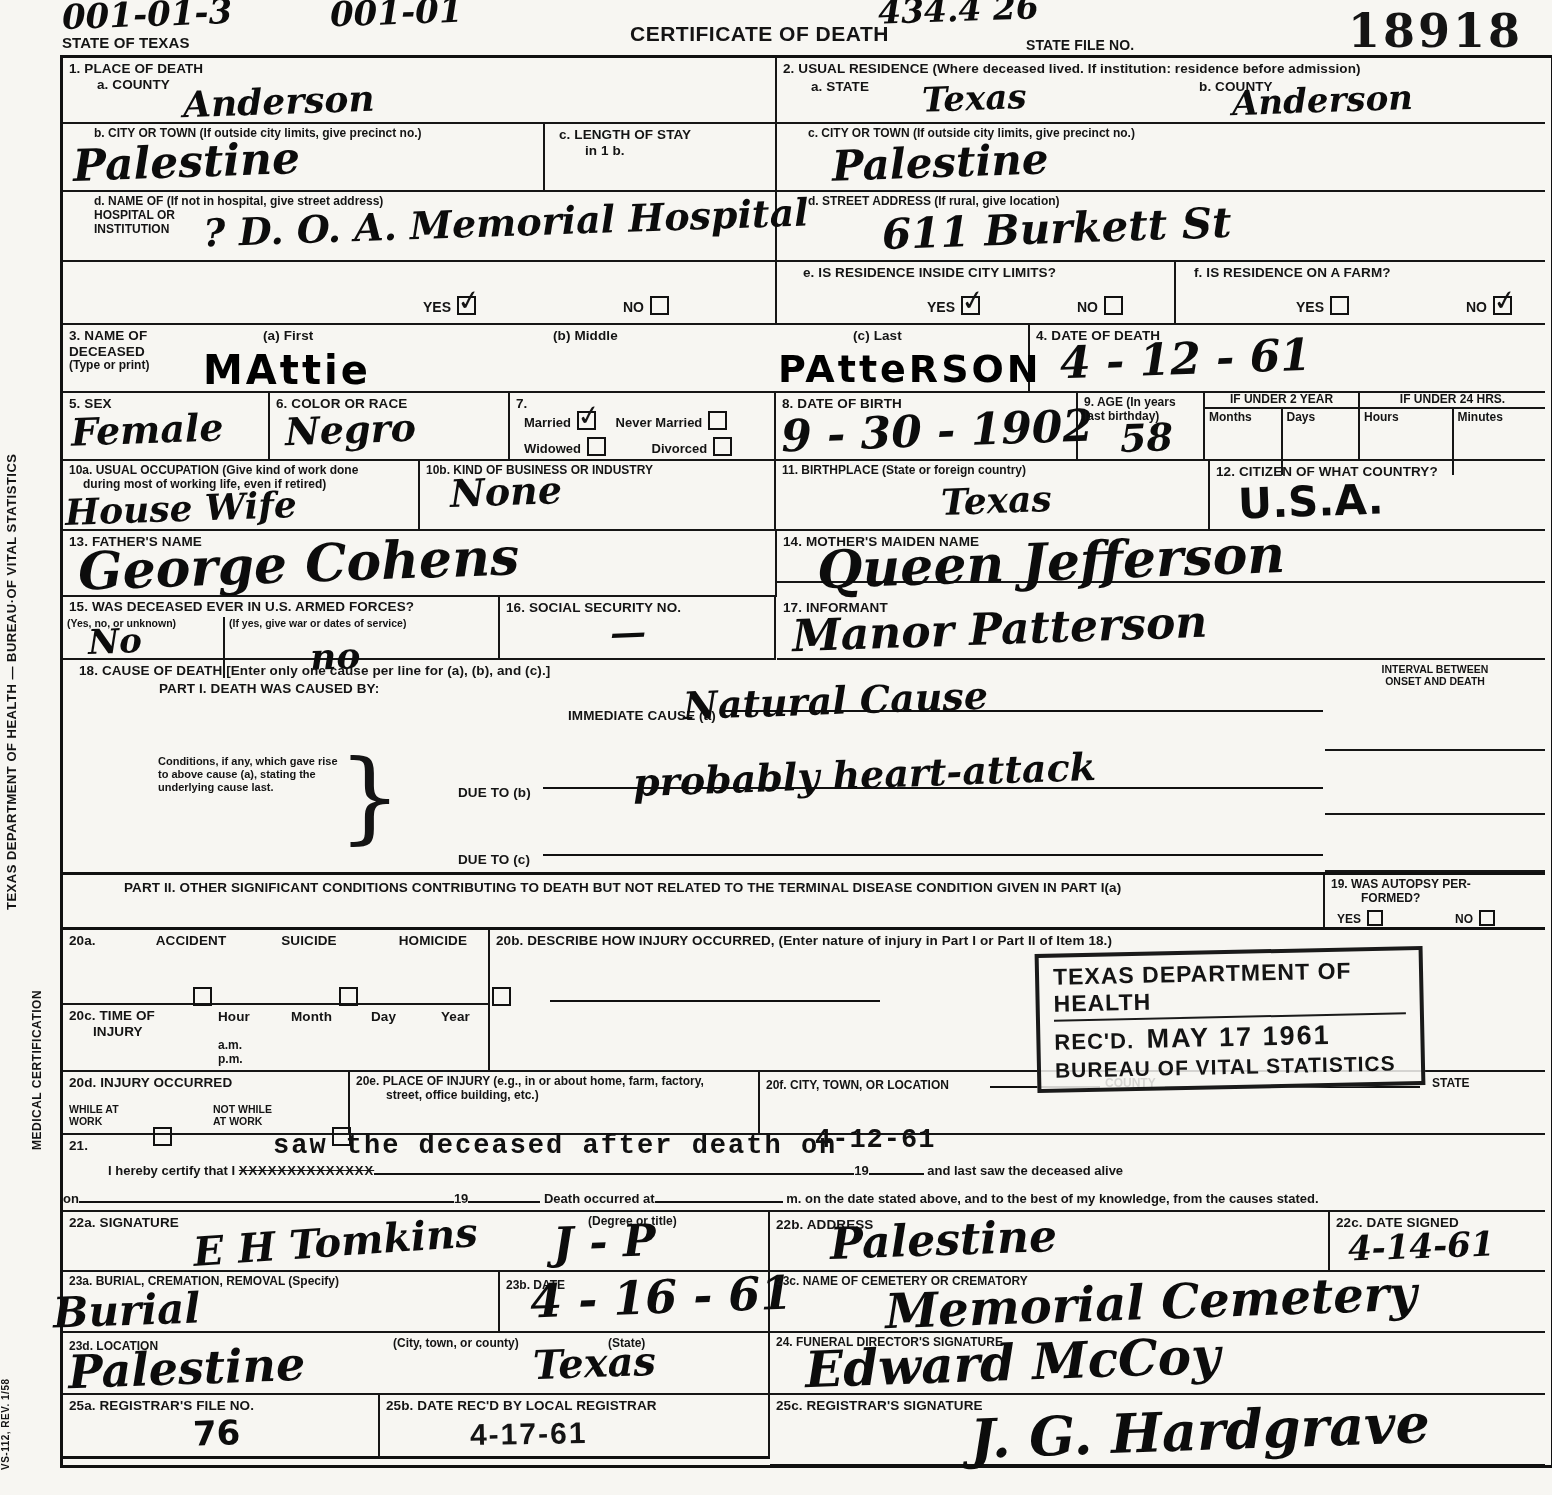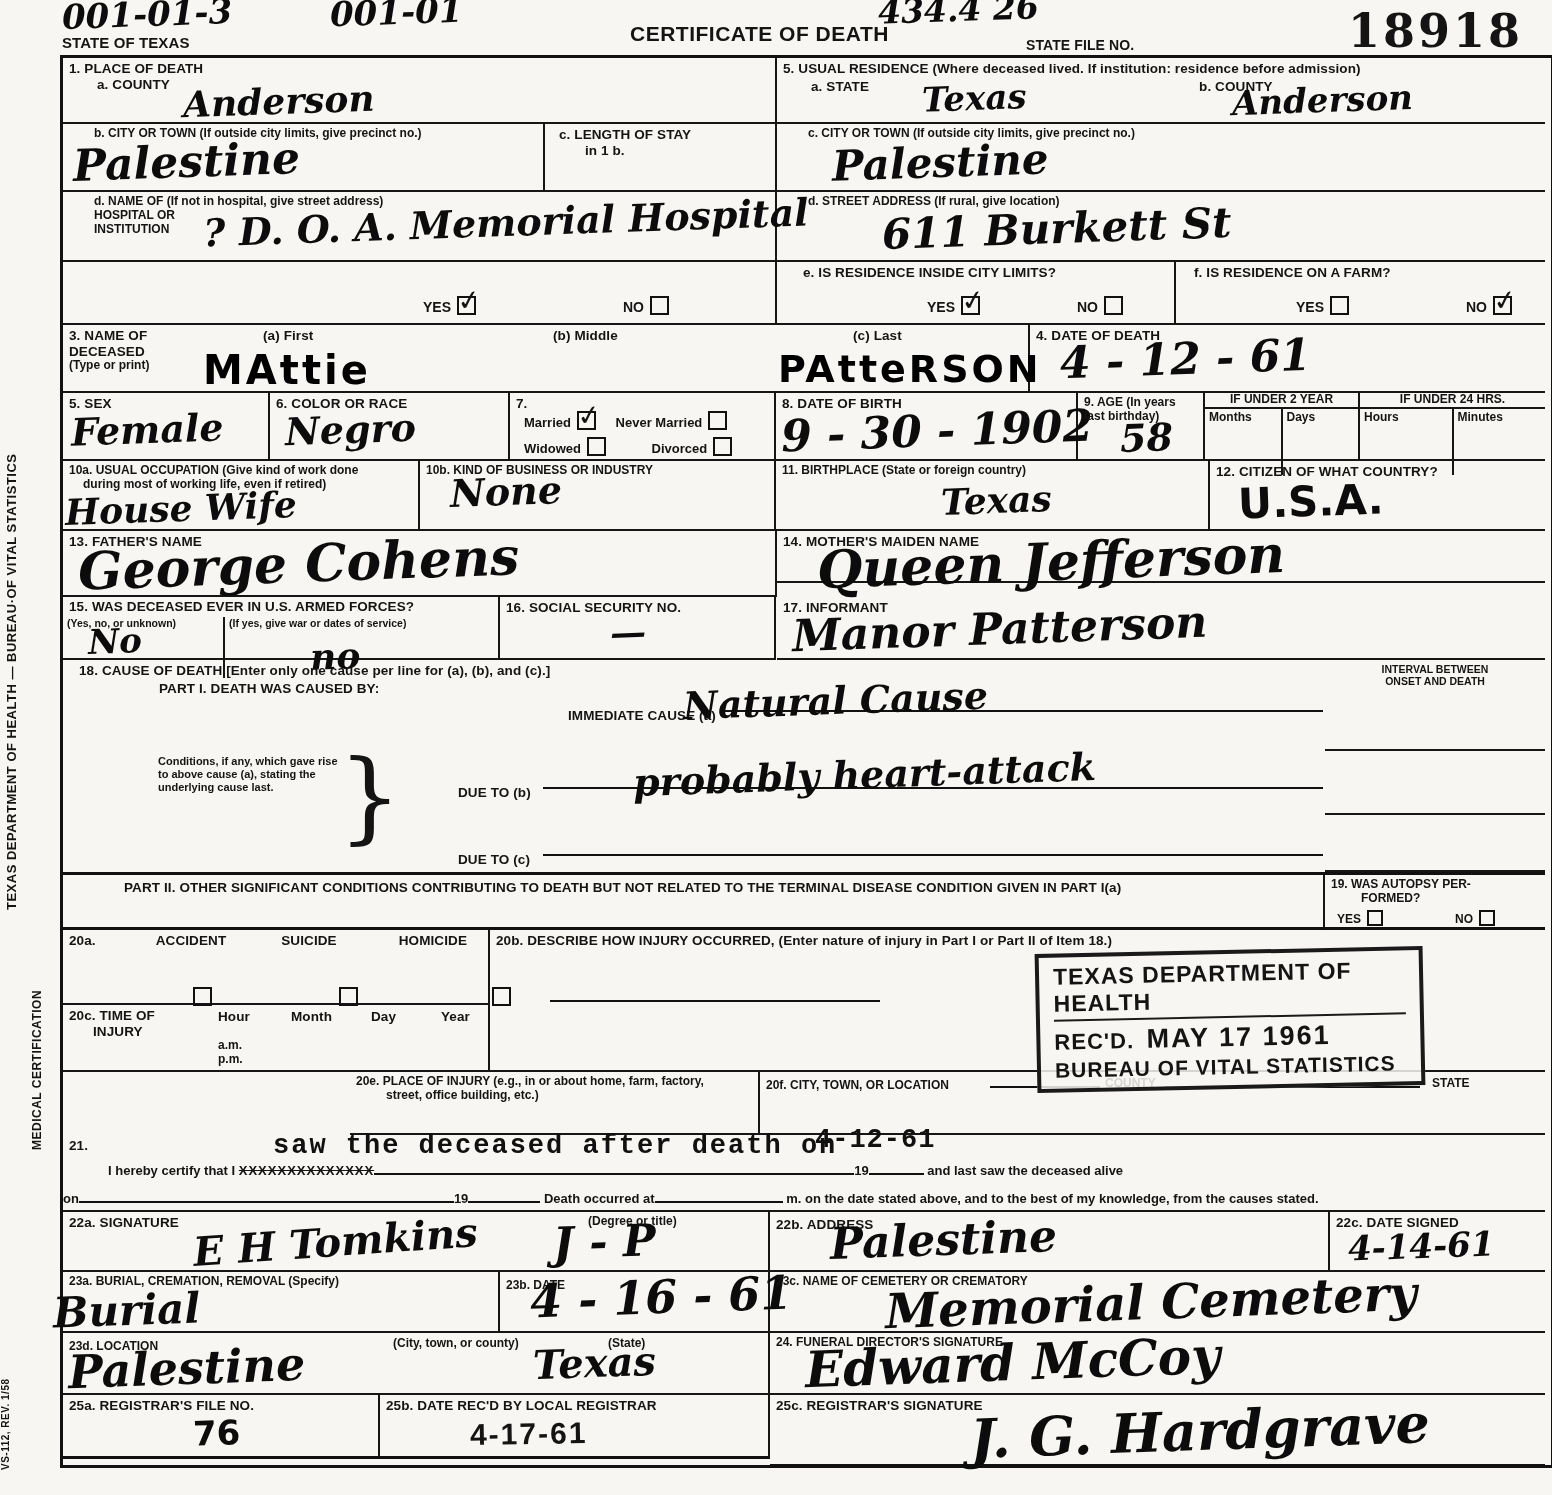--- a/index.html
+++ b/index.html
@@ -48,21 +48,21 @@
   <div class="vtext" style="left:0px;top:1330px;height:140px;font-size:10px">VS-112, REV. 1/58</div>
 
   <div class="abs" style="left:60px;top:55px;width:1488px;height:1407px;border:3.5px solid #111;"></div>
 
   <div class="cell" style="left:63px;top:58px;width:714px;height:66px">
     <div class="lbl">1. PLACE OF DEATH</div>
     <div class="lbl" style="margin-left:28px">a. COUNTY</div>
     <div class="hw" style="left:120px;top:22px;font-size:36px">Anderson</div>
   </div>
   <div class="cell noR" style="left:777px;top:58px;width:768px;height:66px">
-    <div class="lbl">5. USUAL RESIDENCE (Where deceased lived. If institution: residence before admission)</div>
+    <div class="lbl">2. USUAL RESIDENCE (Where deceased lived. If institution: residence before admission)</div>
     <div style="display:flex;margin-top:2px">
       <div class="lbl" style="margin-left:28px">a. STATE</div>
       <div class="lbl" style="margin-left:330px">b. COUNTY</div>
     </div>
     <div class="hw" style="left:145px;top:20px;font-size:34px">Texas</div>
     <div class="hw" style="left:455px;top:22px;font-size:34px">Anderson</div>
   </div>
 
   <div class="cell" style="left:63px;top:124px;width:482px;height:68px">
     <div class="lbl2" style="margin-left:25px">b. CITY OR TOWN (If outside city limits, give precinct no.)</div>
@@ -274,20 +274,31 @@
     <div class="lbl">20c. TIME OF</div>
     <div class="lbl" style="margin-left:24px">INJURY</div>
     <div class="abs lbl" style="left:155px;top:4px">Hour</div>
     <div class="abs lbl2" style="left:155px;top:34px">a.m.</div>
     <div class="abs lbl2" style="left:155px;top:48px">p.m.</div>
     <div class="abs lbl" style="left:228px;top:4px">Month</div>
     <div class="abs lbl" style="left:308px;top:4px">Day</div>
     <div class="abs lbl" style="left:378px;top:4px">Year</div>
   </div>
 
+  <div class="cell" style="left:63px;top:1072px;width:287px;height:63px">
+    <div class="lbl">20d. INJURY OCCURRED</div>
+    <div class="abs sub" style="left:6px;top:32px">
+      <span><span>WHILE AT</span><br><span>WORK</span></span>
+    </div>
+    <span class="chk abs" style="left:78px;top:36px"></span>
+    <div class="abs sub" style="left:150px;top:32px">
+      <span><span>NOT WHILE</span><br><span>AT WORK</span></span>
+    </div>
+    <span class="chk abs" style="left:228px;top:36px"></span>
+  </div>
   <div class="cell" style="left:350px;top:1072px;width:410px;height:63px">
     <div class="lbl2">20e. PLACE OF INJURY (e.g., in or about home, farm, factory,</div>
     <div class="lbl2" style="margin-left:30px">street, office building, etc.)</div>
   </div>
   <div class="cell noR" style="left:760px;top:1072px;width:785px;height:63px">
     <div class="lbl2" style="display:inline-block">20f. CITY, TOWN, OR LOCATION</div>
     <div class="abs lbl2" style="left:345px;top:5px">COUNTY</div>
     <div class="abs lbl2" style="left:672px;top:5px">STATE</div>
     <div class="line" style="left:230px;top:14px;width:110px"></div>
     <div class="line" style="left:405px;top:14px;width:255px"></div>

